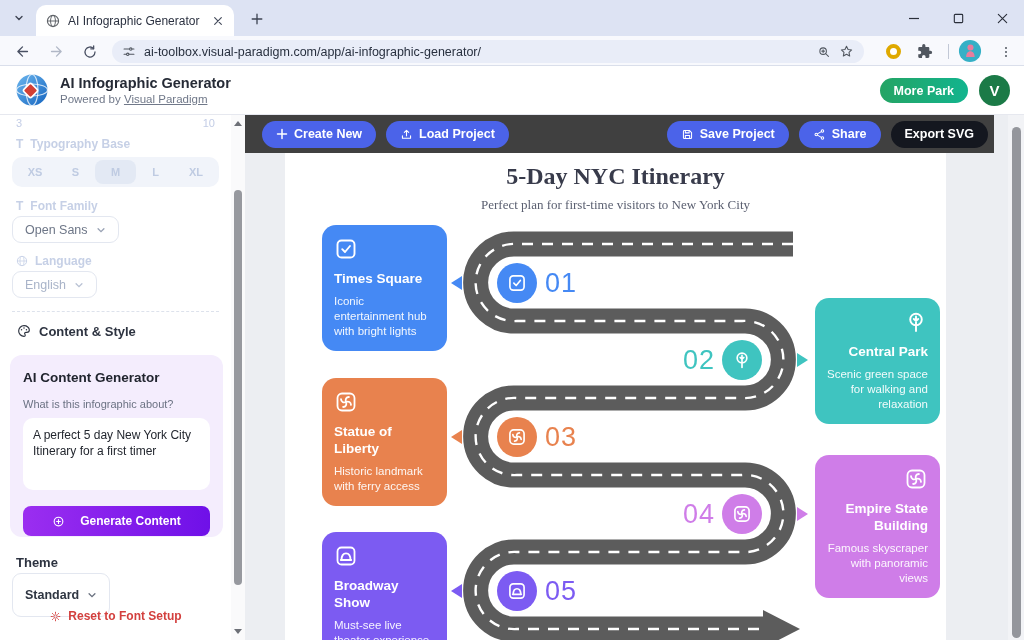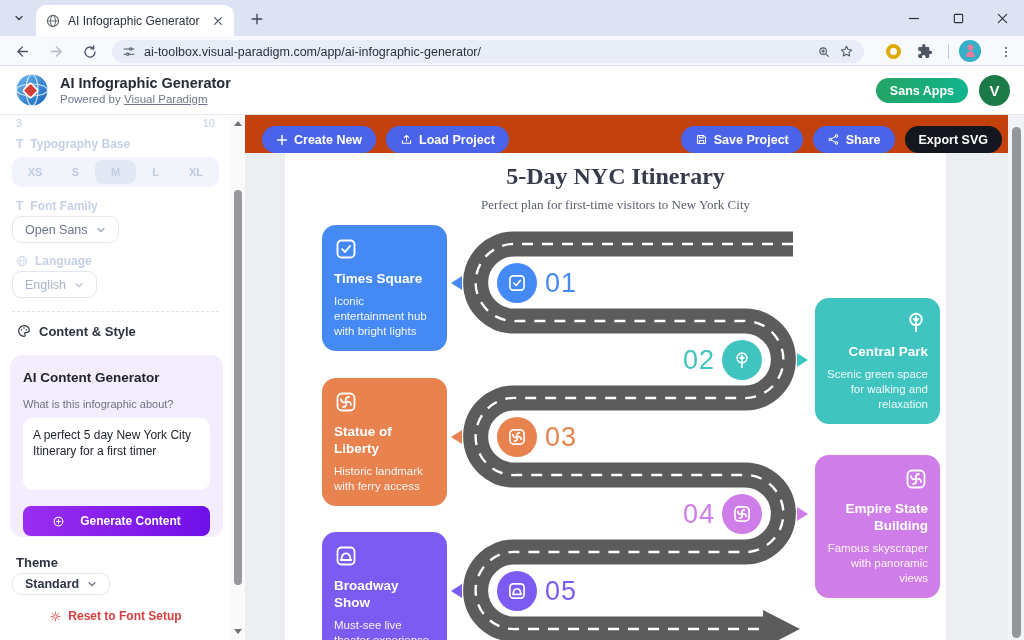--- a/index.html
+++ b/index.html
@@ -52,21 +52,21 @@
   .reset-link { position:absolute; top:494px; left:0; right:0; display:flex; align-items:center; justify-content:center; gap:6px; font-size:12px; font-weight:600; color:var(--red,#d3403e); }
 
   .side-scrollbar { position:absolute; top:115px; left:231px; width:14px; bottom:0; background:#fafafb; }
   .scroll-arrow { position:absolute; left:0; width:14px; height:13px; display:flex; align-items:center; justify-content:center; }
   .tri-up { width:0; height:0; border-left:4px solid transparent; border-right:4px solid transparent; border-bottom:5px solid #6d7077; }
   .tri-dn { width:0; height:0; border-left:4px solid transparent; border-right:4px solid transparent; border-top:5px solid #6d7077; }
   .side-thumb { position:absolute; left:3px; top:75px; width:8px; height:395px; border-radius:4px; background:#97999f; }
 
   
   .main { position:absolute; top:115px; left:245px; width:763px; bottom:0; background:#eceef2; }
-  .main-toolbar { position:absolute; top:0; left:0; right:0; height:38px; background:#c2410c; display:flex; align-items:flex-end; padding:0 6px 0 17px; gap:10px; }
+  .main-toolbar { position:absolute; top:0; left:0; right:14px; height:38px; background:#404040; display:flex; align-items:center; padding:0 6px 0 17px; gap:10px; }
   .btn { height:27px; border:none; border-radius:14px; background:var(--accent,#4b63e9); color:#fff; font-size:12.5px; font-weight:700; display:inline-flex; align-items:center; gap:6px; padding:0 14px; font-family:"Liberation Sans",sans-serif; }
   .btn.dark { background:var(--black,#14171f); }
   .tb-spacer { flex:1; }
 
   .sheet { position:absolute; left:40px; top:38px; width:661px; bottom:0; background:#fff; overflow:hidden; }
   .ig-title { position:absolute; top:10px; left:0; right:0; text-align:center; font-family:"Liberation Serif",serif; font-size:24px; font-weight:600; color:#383b4b; }
   .ig-subtitle { position:absolute; top:44px; left:0; right:0; text-align:center; font-family:"Liberation Serif",serif; font-size:13px; color:#5a5f70; }
   .road-svg { position:absolute; left:0; top:0; }
   .road-stroke { stroke:var(--road,#5c5c5c); }
   .road-dash { stroke:#fff; }
@@ -218,21 +218,21 @@
         <circle cx="18" cy="18" r="15.5" fill="url(#vpg)"></circle>
         <ellipse cx="18" cy="18" rx="15.5" ry="6" fill="none" stroke="rgba(255,255,255,.75)" stroke-width="1.2"></ellipse>
         <ellipse cx="18" cy="18" rx="6" ry="15.5" fill="none" stroke="rgba(255,255,255,.75)" stroke-width="1.2"></ellipse>
         <rect x="11" y="13" width="11" height="11" rx="2" transform="rotate(45 16.5 18.5)" fill="#d23f34" stroke="#fff" stroke-width="1.6"></rect>
       </svg>
     </span>
     <div>
       <div class="hdr-title">AI Infographic Generator</div>
       <div class="hdr-sub"><span>Powered by</span> <a href="#">Visual Paradigm</a></div>
     </div>
-    <button class="more-apps">Sans Apps</button>
+    <button class="more-apps">More Park</button>
     <div class="v-avatar">V</div>
   </div>
 
   <div class="sidebar">
     <div class="range-row">
       <span>3</span>
       <span>10</span>
     </div>
 
     <div class="side-label faded" style="top:22px">
@@ -292,21 +292,21 @@
       <button class="gen-btn">
         <svg width="13" height="13" viewBox="0 0 24 24">
             <circle cx="12" cy="12" r="8" fill="none" stroke="#fff" stroke-width="2"></circle>
             <path d="M12 8.5v7M8.5 12h7" stroke="#fff" stroke-width="2" stroke-linecap="round"></path>
           </svg>
         <span>Generate Content</span>
       </button>
     </div>
 
     <div class="theme-label">Theme</div>
-    <div class="select" style="top:458px; height:22px; color:#2f3642; font-weight:600">
+    <div class="select" style="top:458px; height:44px; color:#2f3642; font-weight:600">
       <span>Standard</span>
       <svg width="10" height="10" viewBox="0 0 12 12">
           <path d="M2.5 4.5 6 8l3.5-3.5" fill="none" stroke="#6b7280" stroke-width="1.6" stroke-linecap="round"></path>
         </svg>
     </div>
 
     <div class="reset-link">
       <svg width="13" height="13" viewBox="0 0 24 24">
           <circle cx="12" cy="12" r="3.1" fill="none" stroke="#d3403e" stroke-width="1.7"></circle>
           <path d="M12 4v2.3M12 17.7V20M4 12h2.3M17.7 12H20M6.3 6.3l1.7 1.7M16 16l1.7 1.7M17.7 6.3 16 8M8 16l-1.7 1.7" stroke="#d3403e" stroke-width="1.7" stroke-linecap="round"></path>

